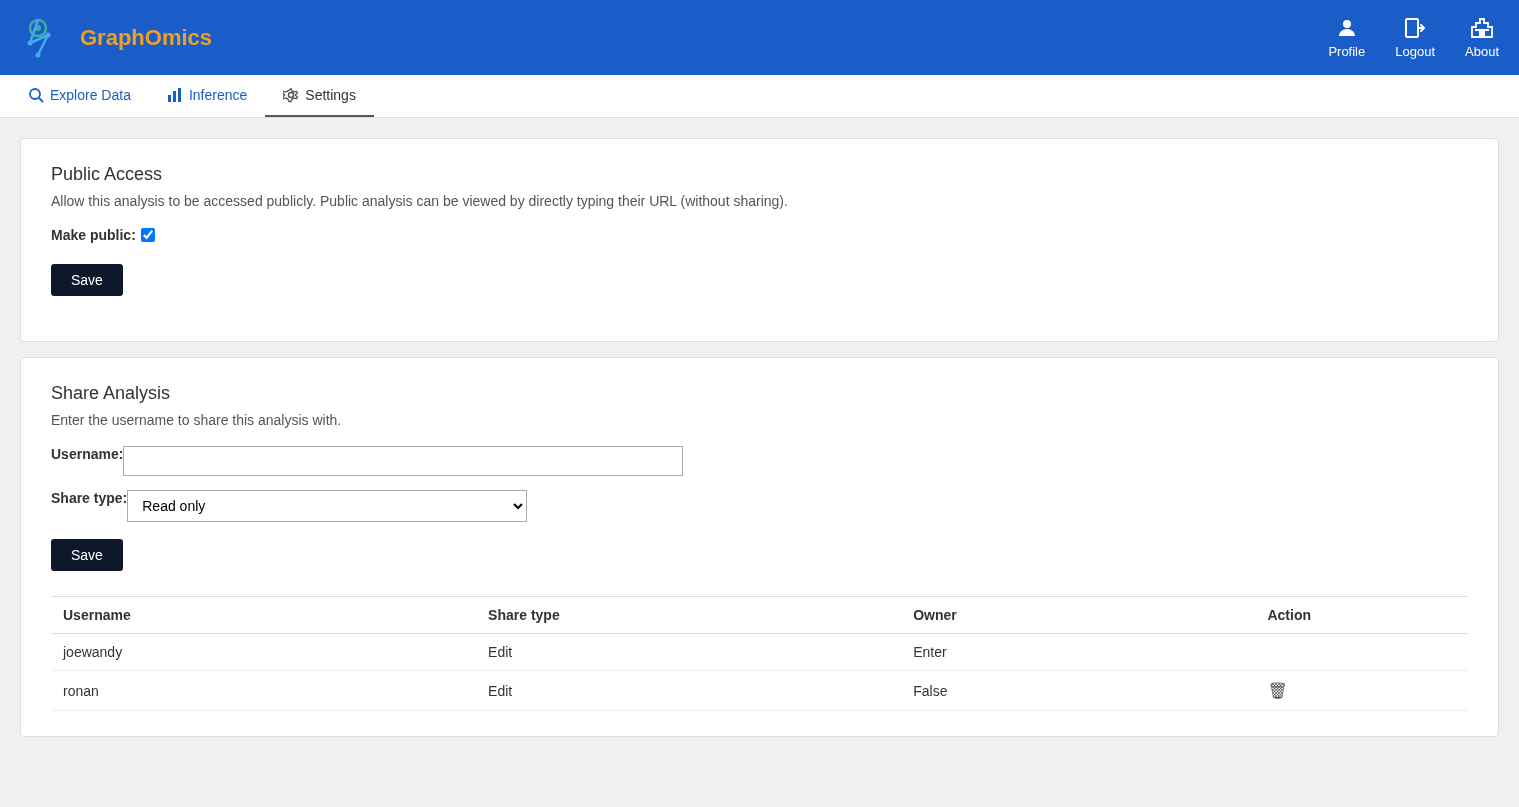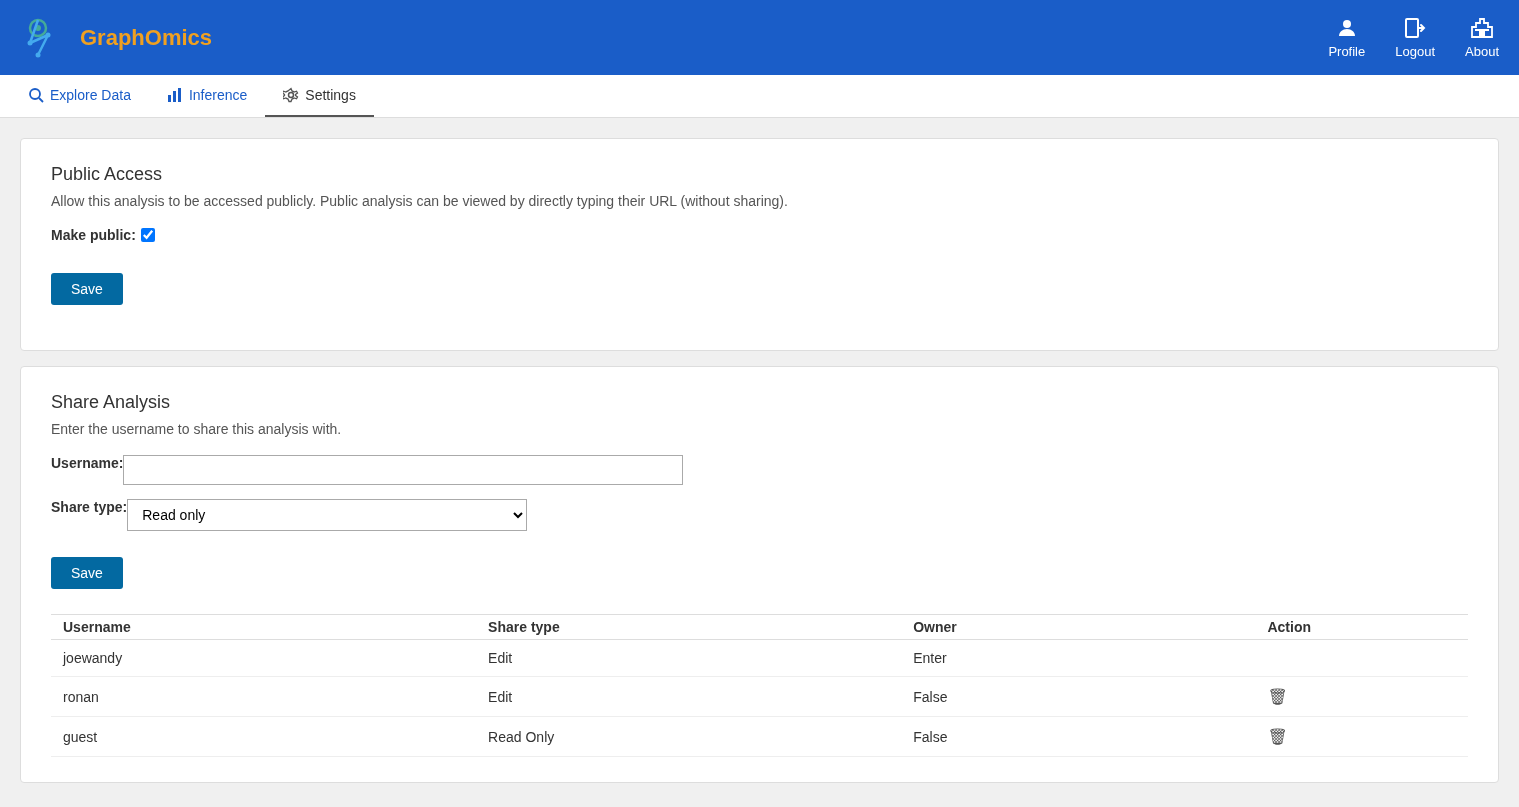--- a/index.html
+++ b/index.html
@@ -121,28 +121,28 @@
     .form-select {
       border: 1px solid #aaa;
       padding: 6px 10px;
       font-size: 14px;
       width: 400px;
       background: white;
       cursor: pointer;
     }
 
     .btn-save {
-      background: #0369a1;
+      background: #0f172a;
       color: white;
       border: none;
       padding: 8px 20px;
       font-size: 14px;
       cursor: pointer;
       border-radius: 3px;
-      margin-top: 12px;
+      margin-top: 3px;
       margin-bottom: 20px;
     }
 
     
     .checkbox-wrapper {
       display: flex;
       align-items: center;
       gap: 5px;
       margin-bottom: 18px;
     }
@@ -155,21 +155,21 @@
     
     .share-table {
       width: 100%;
       border-collapse: collapse;
       margin-top: 5px;
     }
     .share-table th {
       text-align: left;
       font-weight: bold;
       font-size: 14px;
-      padding: 4px 12px;
+      padding: 10px 12px;
       border-top: 1px solid #ddd;
       border-bottom: 1px solid #ddd;
       background: white;
     }
     .share-table td {
       padding: 10px 12px;
       border-bottom: 1px solid #eee;
       font-size: 14px;
     }
     .trash-icon {
@@ -309,24 +309,16 @@
 
         <tr>
           <td>ronan</td>
           <td>Edit</td>
           <td>False</td>
           <td>
             <span class="trash-icon">🗑</span>
           </td>
         </tr>
 
-        <tr>
-          <td>guest</td>
-          <td>Read Only</td>
-          <td>False</td>
-          <td>
-            <span class="trash-icon">🗑</span>
-          </td>
-        </tr>
       </tbody>
     </table>
   </div>
 </div>
 
 </body></html>

